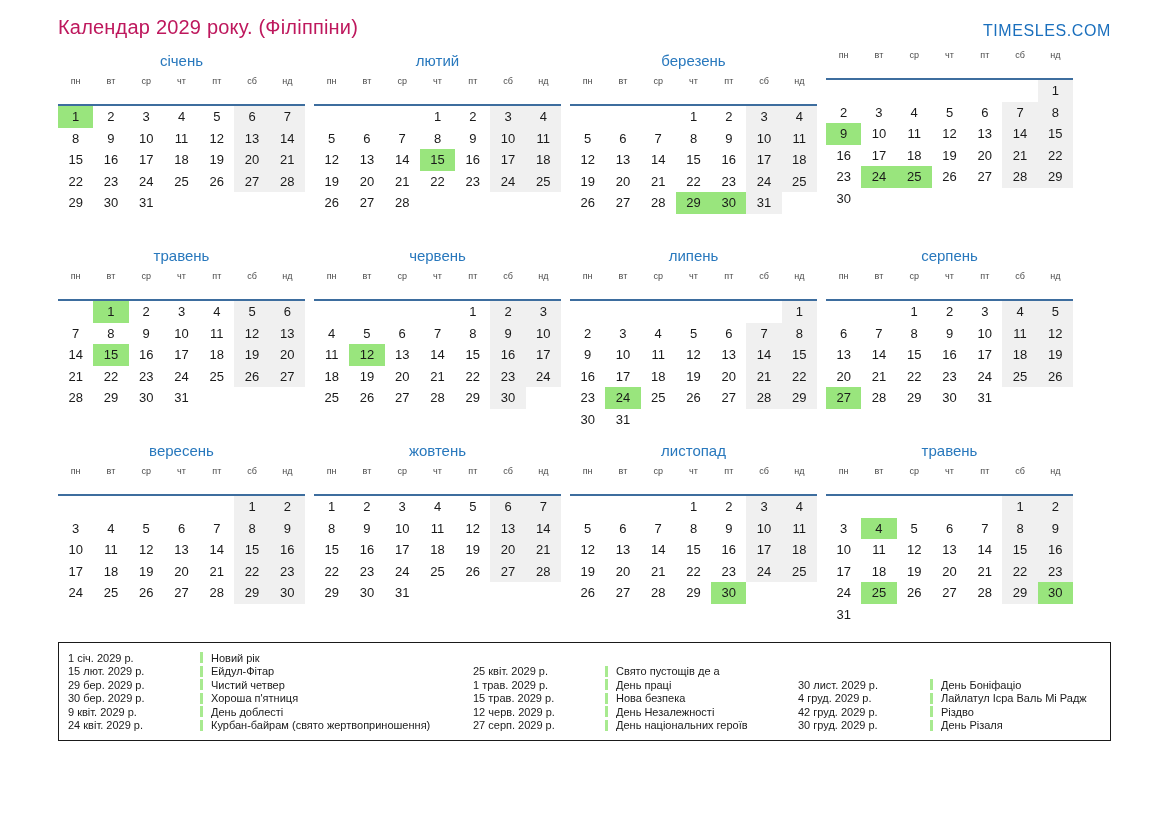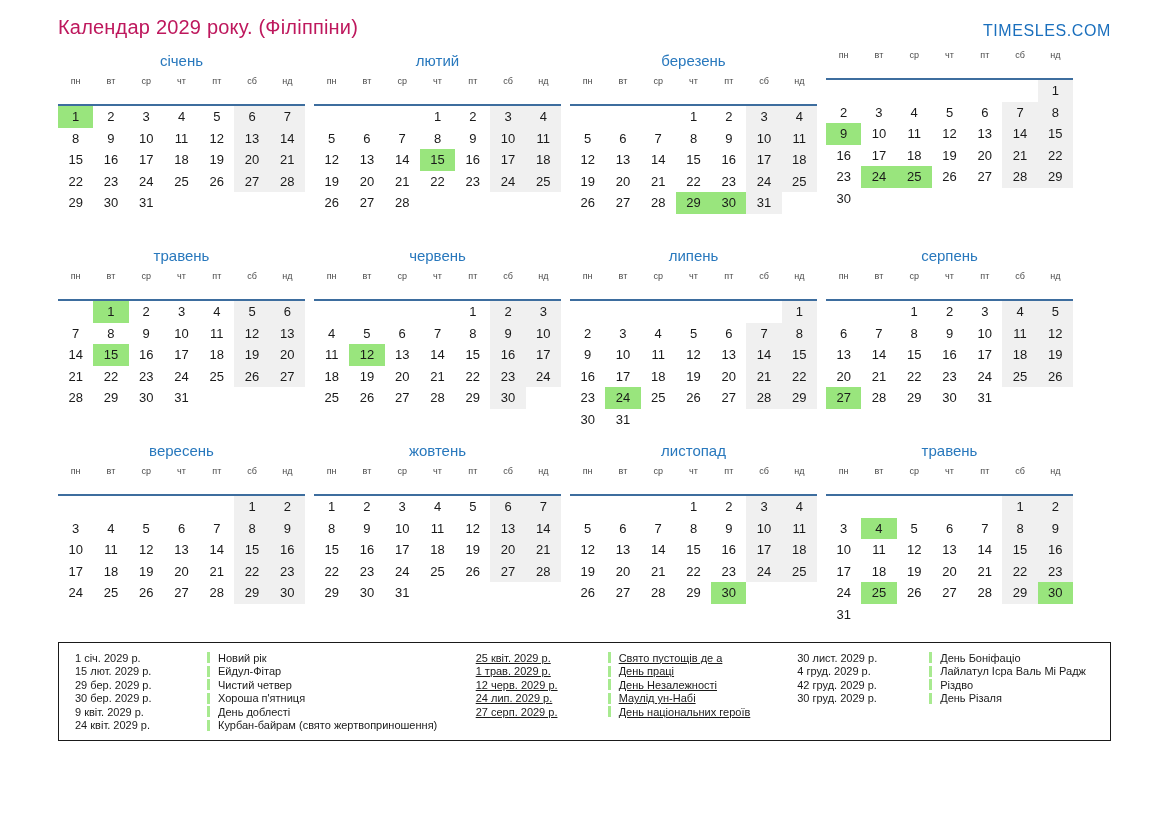--- a/index.html
+++ b/index.html
@@ -22,25 +22,25 @@
   .weekdays{display:grid;grid-template-columns:repeat(7,1fr);
     border-bottom:2px solid var(--line);padding-bottom:18px;}
   .wd{font-size:9px;color:#4a4a4a;text-align:center;}
   .days{display:grid;grid-template-columns:repeat(7,1fr);}
   .cell{height:21.5px;display:flex;align-items:center;justify-content:center;
     font-size:13px;color:#1a1a1a;}
   .cell.we{background:var(--gray);}
   .cell.hl{background:var(--green);}
   .legend-box{
     margin:7px 58px 0 58px;border:1px solid #1a1a1a;
-    padding:8px 16px;display:flex;
+    padding:8px 9px;display:flex;align-items:flex-end;
   }
   .legend-group{display:flex;flex-direction:column;}
   .legend-group.g0{width:405px;}
-  .legend-group.g1{width:325px;text-decoration:underline;}
+  .legend-group.g1{width:325px;}
   .legend-group.g2{width:300px;}
   .legend-row{display:flex;align-items:center;height:13.5px;font-size:11px;}
   .ldate{width:132px;flex-shrink:0;}
   .lbar{width:3px;height:11px;background:var(--marker);margin-right:8px;flex-shrink:0;}
   .lname{white-space:nowrap;}
 </style>
 </head>
 <body>
 
 <div class="header">
@@ -697,28 +697,28 @@
         <span class="ldate">25 квіт. 2029 р.</span>
         <span class="lbar"></span>
         <span class="lname">Свято пустощів де а</span>
       </div>
       <div class="legend-row">
         <span class="ldate">1 трав. 2029 р.</span>
         <span class="lbar"></span>
         <span class="lname">День праці</span>
       </div>
       <div class="legend-row">
+        <span class="ldate">15 трав. 2029 р.</span>
+        <span class="lbar"></span>
+        <span class="lname">Нова безпека</span>
+      </div>
+      <div class="legend-row">
         <span class="ldate">12 черв. 2029 р.</span>
         <span class="lbar"></span>
         <span class="lname">День Незалежності</span>
-      </div>
-      <div class="legend-row">
-        <span class="ldate">24 лип. 2029 р.</span>
-        <span class="lbar"></span>
-        <span class="lname">Маулід ун-Набі</span>
       </div>
       <div class="legend-row">
         <span class="ldate">27 серп. 2029 р.</span>
         <span class="lbar"></span>
         <span class="lname">День національних героїв</span>
       </div>
     </div>
     <div class="legend-group g2">
       <div class="legend-row">
         <span class="ldate">30 лист. 2029 р.</span>

